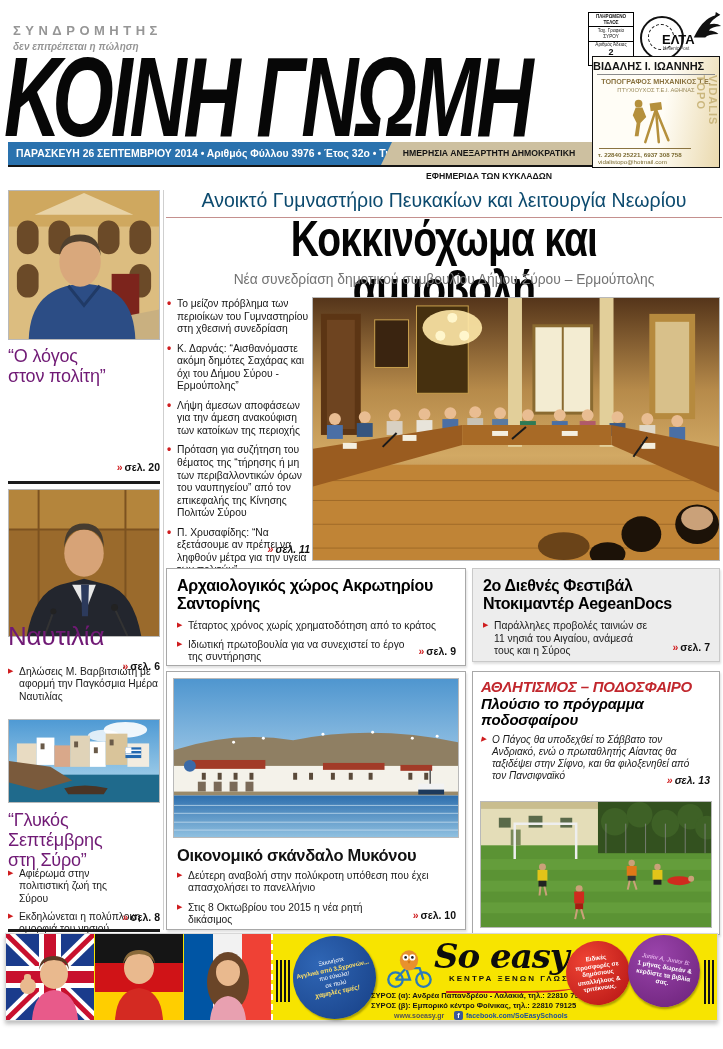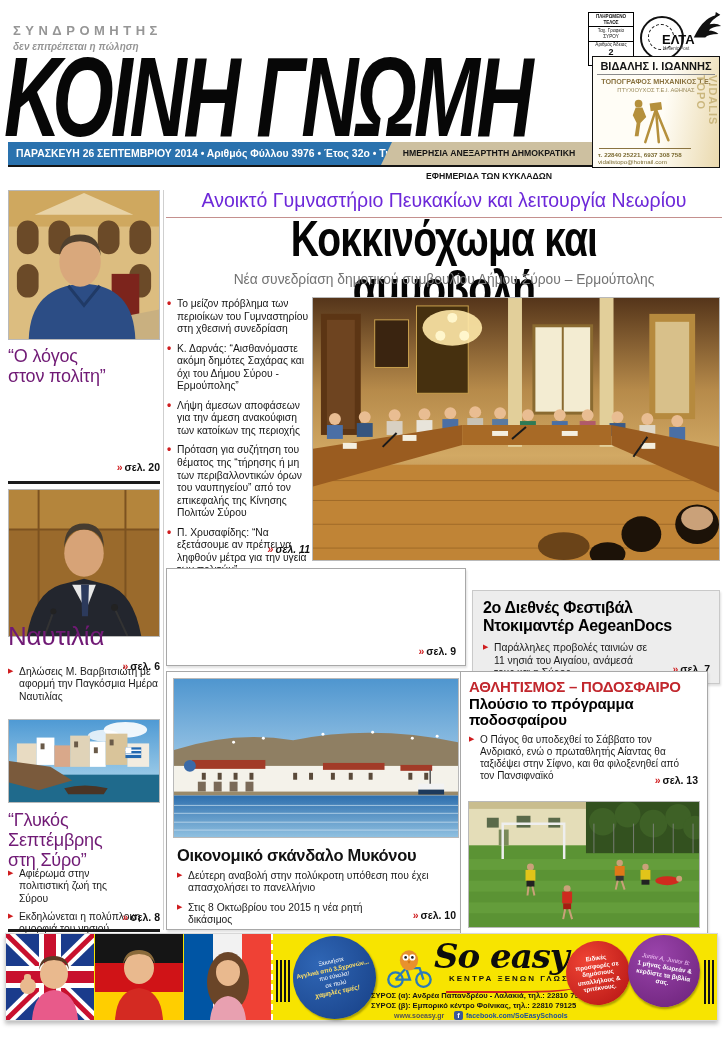--- a/index.html
+++ b/index.html
@@ -24,55 +24,55 @@
   .elta-sub{left:663px;top:46px;font-size:4.5px;color:#444;}
   .elta-bird{left:692px;top:10px;width:30px;height:34px;}
   .strips{left:8px;top:142px;width:584px;height:23px;background:#cdc0a0;border-bottom:2px solid #141414;}
   .strip-blue{position:absolute;left:0;top:0;width:384px;height:23px;background:#2a72ae;
               clip-path:polygon(0 0,100% 0,calc(100% - 11px) 100%,0 100%);}
   .strip-blue span{display:block;padding-left:8px;line-height:23px;font-size:10.4px;font-weight:bold;color:#fff;white-space:nowrap;}
   .strip-tan{position:absolute;right:2px;top:0;width:202px;line-height:23px;text-align:center;
              font-size:8.7px;font-weight:bold;color:#151515;}
   .topo-ad{left:592px;top:56px;width:126px;height:110px;border:1.5px solid #111;
            background:linear-gradient(100deg,#fffdf6 55%,#ead9ae);}
-  .topo-name{position:absolute;left:0;top:3px;width:100%;text-align:center;font-size:11px;font-weight:bold;color:#141414;}
+  .topo-name{position:absolute;left:0;top:3px;width:100%;font-size:11px;font-weight:bold;color:#141414;}
   .topo-rule{position:absolute;left:4px;right:4px;top:17px;border-top:1px solid #8a8a8a;}
   .topo-prof{position:absolute;left:0;top:20px;width:100%;text-align:center;font-size:7.2px;font-weight:bold;color:#8a7340;}
   .topo-qual{position:absolute;left:0;top:30px;width:100%;text-align:center;font-size:5.8px;color:#9a8a5a;}
   .topo-svg{position:absolute;left:34px;top:37px;width:52px;height:52px;}
   .topo-vert{position:absolute;right:0px;top:18px;height:78px;writing-mode:vertical-rl;
              font-size:11px;font-weight:bold;color:#cbb77e;letter-spacing:1px;}
   .topo-hr{position:absolute;left:6px;right:28px;top:91px;border-top:1px solid #8a7340;}
   .topo-phone{position:absolute;left:5px;top:94px;font-size:6.2px;font-weight:bold;color:#7a6a30;}
   .topo-email{position:absolute;left:5px;top:101px;font-size:6.2px;color:#7a6a30;}
 
   
-  .kicker{left:166px;top:189px;width:556px;text-align:center;font-size:19.5px;color:#6d28d9;
+  .kicker{left:166px;top:189px;width:556px;text-align:center;font-size:19.5px;color:#0c4a6e;
           padding-bottom:5px;border-bottom:1px solid #c4908e;}
   .headline{left:166px;top:214px;width:556px;text-align:center;font-size:50px;font-weight:bold;
             letter-spacing:-1px;line-height:1;color:#050505;transform:scaleX(.78);transform-origin:center;}
   .subhead{left:166px;top:272px;width:556px;text-align:center;font-size:13.8px;font-weight:normal;color:#737373;}
   .lead-list{left:167px;top:298px;width:143px;list-style:none;margin:0;padding:0;}
   .lead-list li{position:relative;padding-left:10px;margin-bottom:7px;font-size:10.3px;line-height:1.22;color:#151515;}
   .dot{position:absolute;left:0;top:-2px;font-size:12px;color:#cf1d1f;font-weight:bold;}
   .pref{font-size:10.5px;font-weight:bold;color:#101010;white-space:nowrap;}
   .pref .arr{color:#cf1d1f;margin-right:3px;letter-spacing:-1px;}
   .lead-pref{left:167px;top:543px;width:143px;text-align:right;font-style:italic;}
   .photo{border:1px solid #b9b9b9;box-sizing:border-box;}
   .council{left:312px;top:297px;width:408px;height:264px;}
 
   
   .nbox{border:1px solid #a8a8a8;background:#fff;box-shadow:1px 2px 2px rgba(0,0,0,.12);box-sizing:border-box;}
   .box-title{font-size:16px;font-weight:bold;line-height:1.1;letter-spacing:-.3px;color:#000;}
   .sb-item{position:relative;padding-left:11px;font-size:10.3px;line-height:1.2;color:#1a1a1a;margin-bottom:6px;}
   .tri{position:absolute;left:0;top:1px;font-size:7px;color:#cf1d1f;}
   .box-santorini{left:166px;top:568px;width:300px;height:98px;}
-  .box-aegean{left:472px;top:590px;width:248px;height:94px;background:#ededed;border-color:#c9c9c9;}
+  .box-aegean{left:472px;top:568px;width:248px;height:94px;background:#ededed;border-color:#c9c9c9;}
   .box-mykonos{left:166px;top:671px;width:300px;height:259px;}
-  .box-sports{left:460px;top:671px;width:248px;height:264px;}
+  .box-sports{left:472px;top:671px;width:248px;height:264px;font-style:italic;}
   .pad{position:absolute;left:10px;right:10px;top:8px;}
   .pref-br{position:absolute;right:9px;bottom:8px;}
   .sports-kicker{font-size:15px;font-weight:bold;color:#c1272d;letter-spacing:-.2px;}
   .sports-title{font-size:15px;font-weight:bold;line-height:1.08;color:#000;letter-spacing:-.2px;}
 
   
   .vrule{left:163px;top:190px;width:0;height:740px;border-left:1px solid #cfcfcf;}
   .sbcol{left:8px;width:152px;}
   .sb-title{font-size:18px;font-weight:normal;line-height:1.12;letter-spacing:-.2px;color:#701a75;white-space:pre-line;}
   .sb-div{left:8px;width:152px;border-top:3px solid #1c1c1c;}
@@ -267,20 +267,31 @@
     <ellipse cx="386" cy="222" rx="16" ry="12" fill="#caa179"></ellipse>
     <ellipse cx="252" cy="250" rx="26" ry="14" fill="#6a4318"></ellipse>
     <g stroke="#1a1a1a" stroke-width="2">
         <line x1="70" y1="150" x2="84" y2="136"></line>
         <line x1="200" y1="142" x2="214" y2="130"></line>
         <line x1="322" y1="160" x2="336" y2="140"></line>
       </g>
   </svg>
 
   <div class="abs nbox box-santorini">
+    <div class="pad">
+      <div class="box-title">Αρχαιολογικός χώρος Ακρωτηρίου Σαντορίνης</div>
+      <div class="sb-item" style="margin-top:8px;">
+        <span class="tri">▶</span>
+        <span>Τέταρτος χρόνος χωρίς χρηματοδότηση από το κράτος</span>
+      </div>
+      <div class="sb-item" style="width:220px;">
+        <span class="tri">▶</span>
+        <span>Ιδιωτική πρωτοβουλία για να συνεχιστεί το έργο της συντήρησης</span>
+      </div>
+    </div>
     <div class="pref pref-br">
       <span class="arr">»</span><span>σελ. 9</span>
     </div>
   </div>
 
   <div class="abs nbox box-aegean">
     <div class="pad">
       <div class="box-title">2ο Διεθνές Φεστιβάλ Ντοκιμαντέρ AegeanDocs</div>
       <div class="sb-item" style="margin-top:8px;width:160px;">
         <span class="tri">▶</span>

